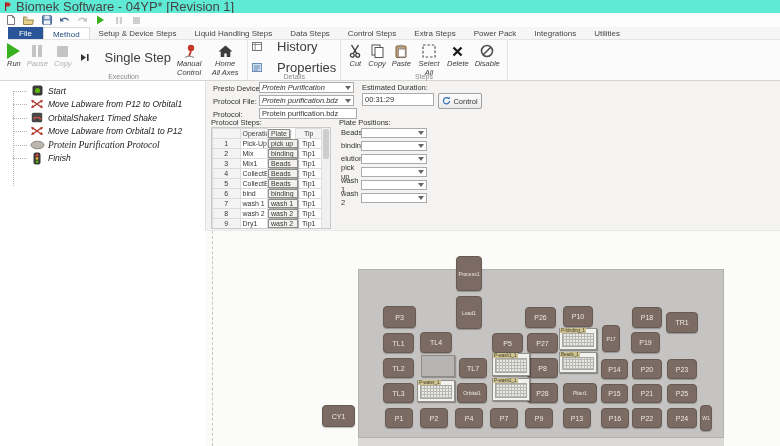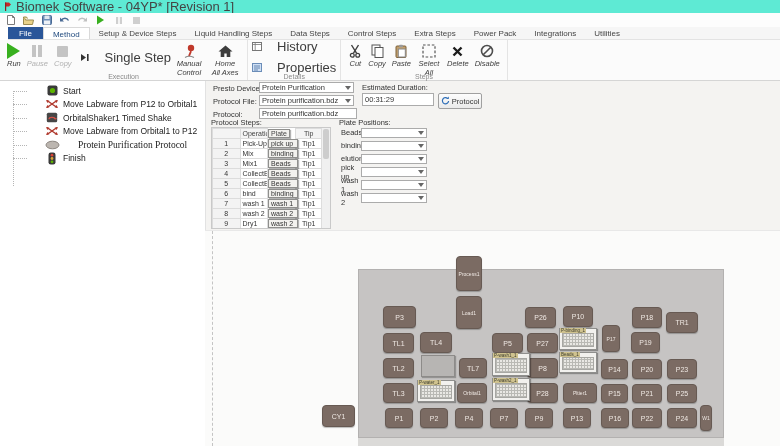--- a/index.html
+++ b/index.html
@@ -38,32 +38,32 @@
   .vsep{width:1px;background:#e4e4e4;margin:2px 2px 9px 2px;}
   .play{width:0;height:0;border-left:13px solid #38b01f;border-top:8px solid transparent;border-bottom:8px solid transparent;}
   .pausebars{display:flex;gap:2px;}
   .pausebars i{display:block;width:4px;height:12px;background:#c4c4c4;}
   .stopsq{width:11px;height:11px;background:#c4c4c4;border-radius:1px;}
 
   
   #tree-panel{left:0;top:81px;width:205px;height:365px;background:#fff;}
   #tree-rows{position:absolute;left:0;top:3px;right:0;}
   .tree-vline{position:absolute;left:13px;top:10px;height:95px;border-left:1px dotted #b5b5b5;}
-  .tree-row{position:relative;height:13.5px;display:flex;align-items:center;padding-left:44px;}
+  .tree-row{position:relative;height:13.5px;display:flex;align-items:center;padding-left:29px;font-style:italic;}
   .tree-row::before{content:"";position:absolute;left:13px;top:6.5px;width:14px;border-top:1px dotted #b5b5b5;}
   .tree-ic{width:16px;display:flex;justify-content:center;align-items:center;margin-right:3px;}
   .tree-label{font-size:8.5px;color:#222;white-space:nowrap;}
-  .tree-label.serif{font-family:"Liberation Serif","DejaVu Serif",serif;font-size:9.5px;margin-left:15px;}
+  .tree-label.serif{font-family:"Liberation Serif","DejaVu Serif",serif;font-size:9.5px;}
 
   
   #right-panel{left:205px;top:81px;width:575px;height:149px;background:#f4f3f1;border-left:1px solid #e2e2e2;box-sizing:border-box;}
   .flabel{position:absolute;font-size:7.5px;color:#333;white-space:nowrap;}
   .combo{position:absolute;background:#fff;border:1px solid #ababab;display:flex;align-items:center;
          justify-content:space-between;font-size:7.5px;padding:0 2px;box-sizing:border-box;}
-  .combo .val{white-space:nowrap;overflow:hidden;}
+  .combo .val{white-space:nowrap;overflow:hidden;font-style:italic;}
   .caret{width:0;height:0;border-left:3px solid transparent;border-right:3px solid transparent;border-top:4px solid #666;margin-left:2px;}
   .tbox{position:absolute;background:#fff;border:1px solid #ababab;font-size:7.5px;display:flex;align-items:center;
         padding:0 2px;box-sizing:border-box;}
   #refresh-btn{position:absolute;border:1px solid #a0a0a0;background:linear-gradient(#fdfdfd,#eaeaea);
         display:flex;align-items:center;justify-content:center;gap:2px;font-size:7.5px;border-radius:2px;}
 
   
   #steps-wrap{position:absolute;left:5px;top:46px;width:120px;height:102px;overflow:hidden;background:#fff;border:1px solid #c9c9c9;box-sizing:border-box;}
   table{border-collapse:collapse;table-layout:fixed;width:111px;}
   th,td{border:1px solid #dcdcdc;font-weight:normal;font-size:7px;height:9px;padding:0 2px;overflow:hidden;white-space:nowrap;}
@@ -393,21 +393,21 @@
   <span class="flabel" style="left:156px;top:2px;">Estimated Duration:</span>
   <div class="tbox" style="left:156px;top:12px;width:72px;height:13px;">
     <span>00:31:29</span>
   </div>
   <div id="refresh-btn" style="left:232px;top:12px;width:42px;height:14px;">
     <span>
       <svg width="9" height="9">
           <path d="M7.6 5a3.1 3.1 0 1 1-0.9-2.4" fill="none" stroke="#2f6fb8" stroke-width="1.2"></path>
           <path d="M7.8 0.6v2.4H5.4z" fill="#2f6fb8"></path>
         </svg></span>
-    <span>Protocol</span>
+    <span>Control</span>
   </div>
 
   <span class="flabel" style="left:5px;top:37px;">Protocol Steps:</span>
   <div id="steps-wrap">
     <table>
       <thead>
           <tr id="steps-head">
             <th class="num"></th>
             <th class="op">Operation</th>
             <th class="plate">Plate</th>

